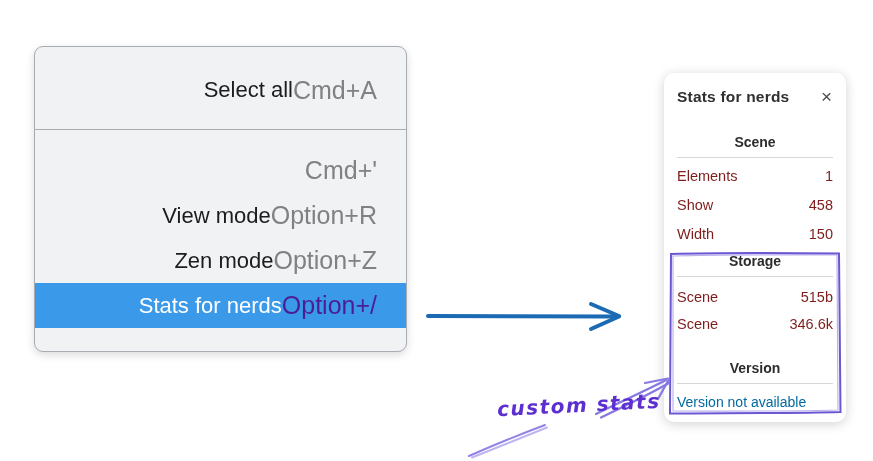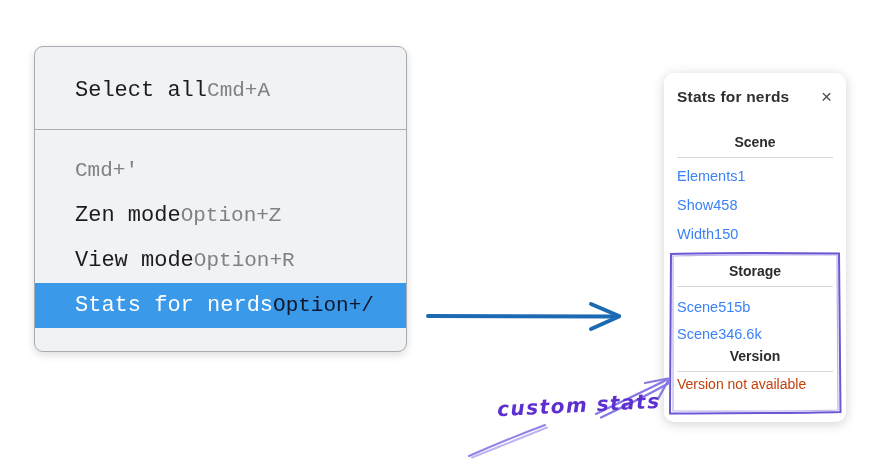--- a/index.html
+++ b/index.html
@@ -14,39 +14,38 @@
   .menu{
     position:absolute;left:34px;top:46px;width:373px;height:306px;
     box-sizing:border-box;
     background:#f1f2f3;
     border:1.5px solid #a7acb2;
     border-radius:9px;
     box-shadow:0 3px 9px rgba(0,0,0,0.14);
     padding-top:12px;
   }
   .menu-item{
-    display:flex;justify-content:flex-start;align-items:center;
+    display:flex;justify-content:flex-end;align-items:center;
     height:45px;
     padding:0 29px 0 40px;
     font-size:22px;
     color:#1c1c1e;
     cursor:default;
-    font-family:Liberation Mono, monospace;
   }
   .menu-item.tall{height:62px;}
-  .mi-shortcut{color:#7f8185;font-size:21px;}
+  .mi-shortcut{color:#7f8185;font-size:25px;}
   .menu-divider{
     border:none;border-top:1.5px solid #a9aeb3;
     margin:8px 0 18px 0;
   }
   .menu-item.selected{
     background:#3b99ea;
     color:#ffffff;
   }
-  .menu-item.selected .mi-shortcut{color:#0f172a;}
+  .menu-item.selected .mi-shortcut{color:#4c1d95;}
 
   
   .stats-panel{
     position:absolute;left:664px;top:73px;width:182px;height:349px;
     box-sizing:border-box;
     background:#ffffff;
     border-radius:10px;
     box-shadow:0 2px 12px rgba(0,0,0,0.18);
     padding:14px 13px 0 13px;
     color:#3a3a3a;
@@ -59,34 +58,34 @@
   .panel-close{
     font-size:19px;color:#4f4f4f;line-height:18px;
     background:none;border:none;padding:0 1px;cursor:pointer;
     font-family:"Liberation Sans", sans-serif;font-weight:400;
   }
   .sec-heading{
     text-align:center;font-weight:bold;font-size:14px;color:#2c2c2c;
     height:19px;line-height:19px;
   }
   .sec-heading.scene{margin-top:26px;}
-  .sec-heading.storage{margin-top:14px;}
-  .sec-heading.version{margin-top:0;}
+  .sec-heading.storage{margin-top:4px;}
+  .sec-heading.version{margin-top:22px;}
   .sec-divider{
     border:none;border-top:1px solid #d6d6d6;margin:5px 0 0 0;
   }
   .stat-rows{margin-top:3px;}
   .stat-row{
-    display:flex;justify-content:flex-start;align-items:center;
-    height:29px;font-size:14.5px;color:#3b82f6;
+    display:flex;justify-content:space-between;align-items:center;
+    height:29px;font-size:14.5px;color:#7f1d1d;
   }
   .stat-rows.compact .stat-row{height:27px;}
   .stat-rows.compact{margin-top:6px;}
   .version-note{
-    font-size:14px;color:#c2410c;height:24px;line-height:24px;
+    margin-top:6px;font-size:14px;color:#0369a1;height:24px;line-height:24px;
     white-space:nowrap;
   }
 
   
   .overlay{
     position:absolute;left:0;top:0;width:873px;height:461px;
     pointer-events:none;z-index:20;
   }
   .annot-text{
     position:absolute;left:497px;top:393px;z-index:21;
@@ -104,26 +103,26 @@
 <div class="menu">
   <div class="menu-item tall">
     <span class="mi-label">Select all</span>
     <span class="mi-shortcut">Cmd+A</span>
   </div>
   <hr class="menu-divider">
   <div class="menu-item">
     <span class="mi-shortcut">Cmd+'</span>
   </div>
   <div class="menu-item">
+    <span class="mi-label">View mode</span>
+    <span class="mi-shortcut">Option+R</span>
+  </div>
+  <div class="menu-item">
     <span class="mi-label">Zen mode</span>
     <span class="mi-shortcut">Option+Z</span>
-  </div>
-  <div class="menu-item">
-    <span class="mi-label">View mode</span>
-    <span class="mi-shortcut">Option+R</span>
   </div>
   <div class="menu-item selected">
     <span class="mi-label">Stats for nerds</span>
     <span class="mi-shortcut">Option+/</span>
   </div>
 </div>
 
 <div class="stats-panel">
   <div class="panel-header">
     <span class="panel-title">Stats for nerds</span>

